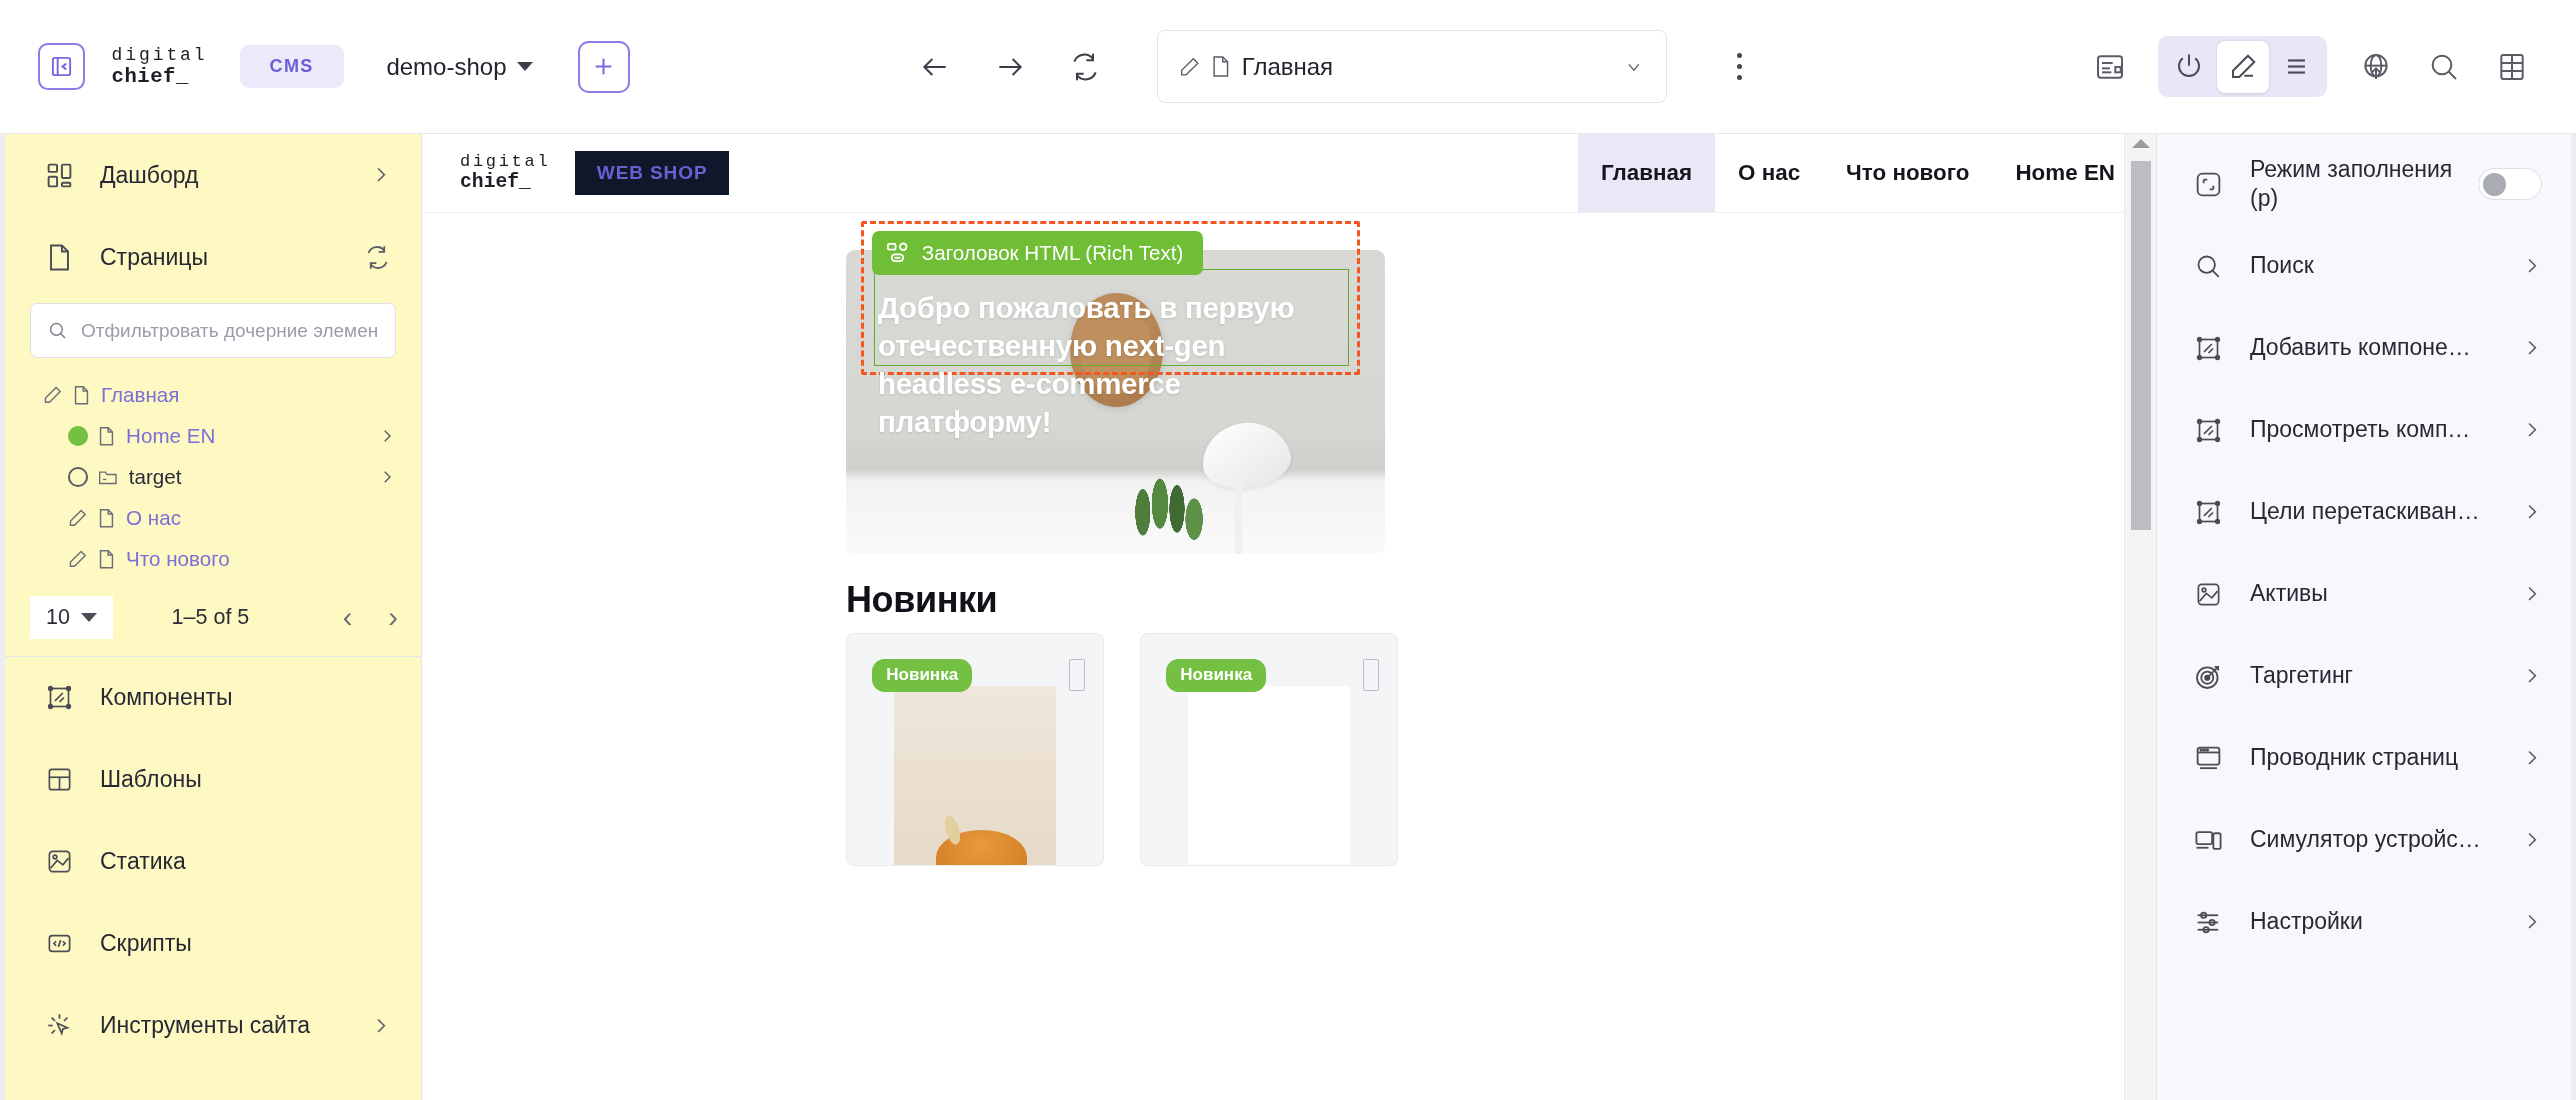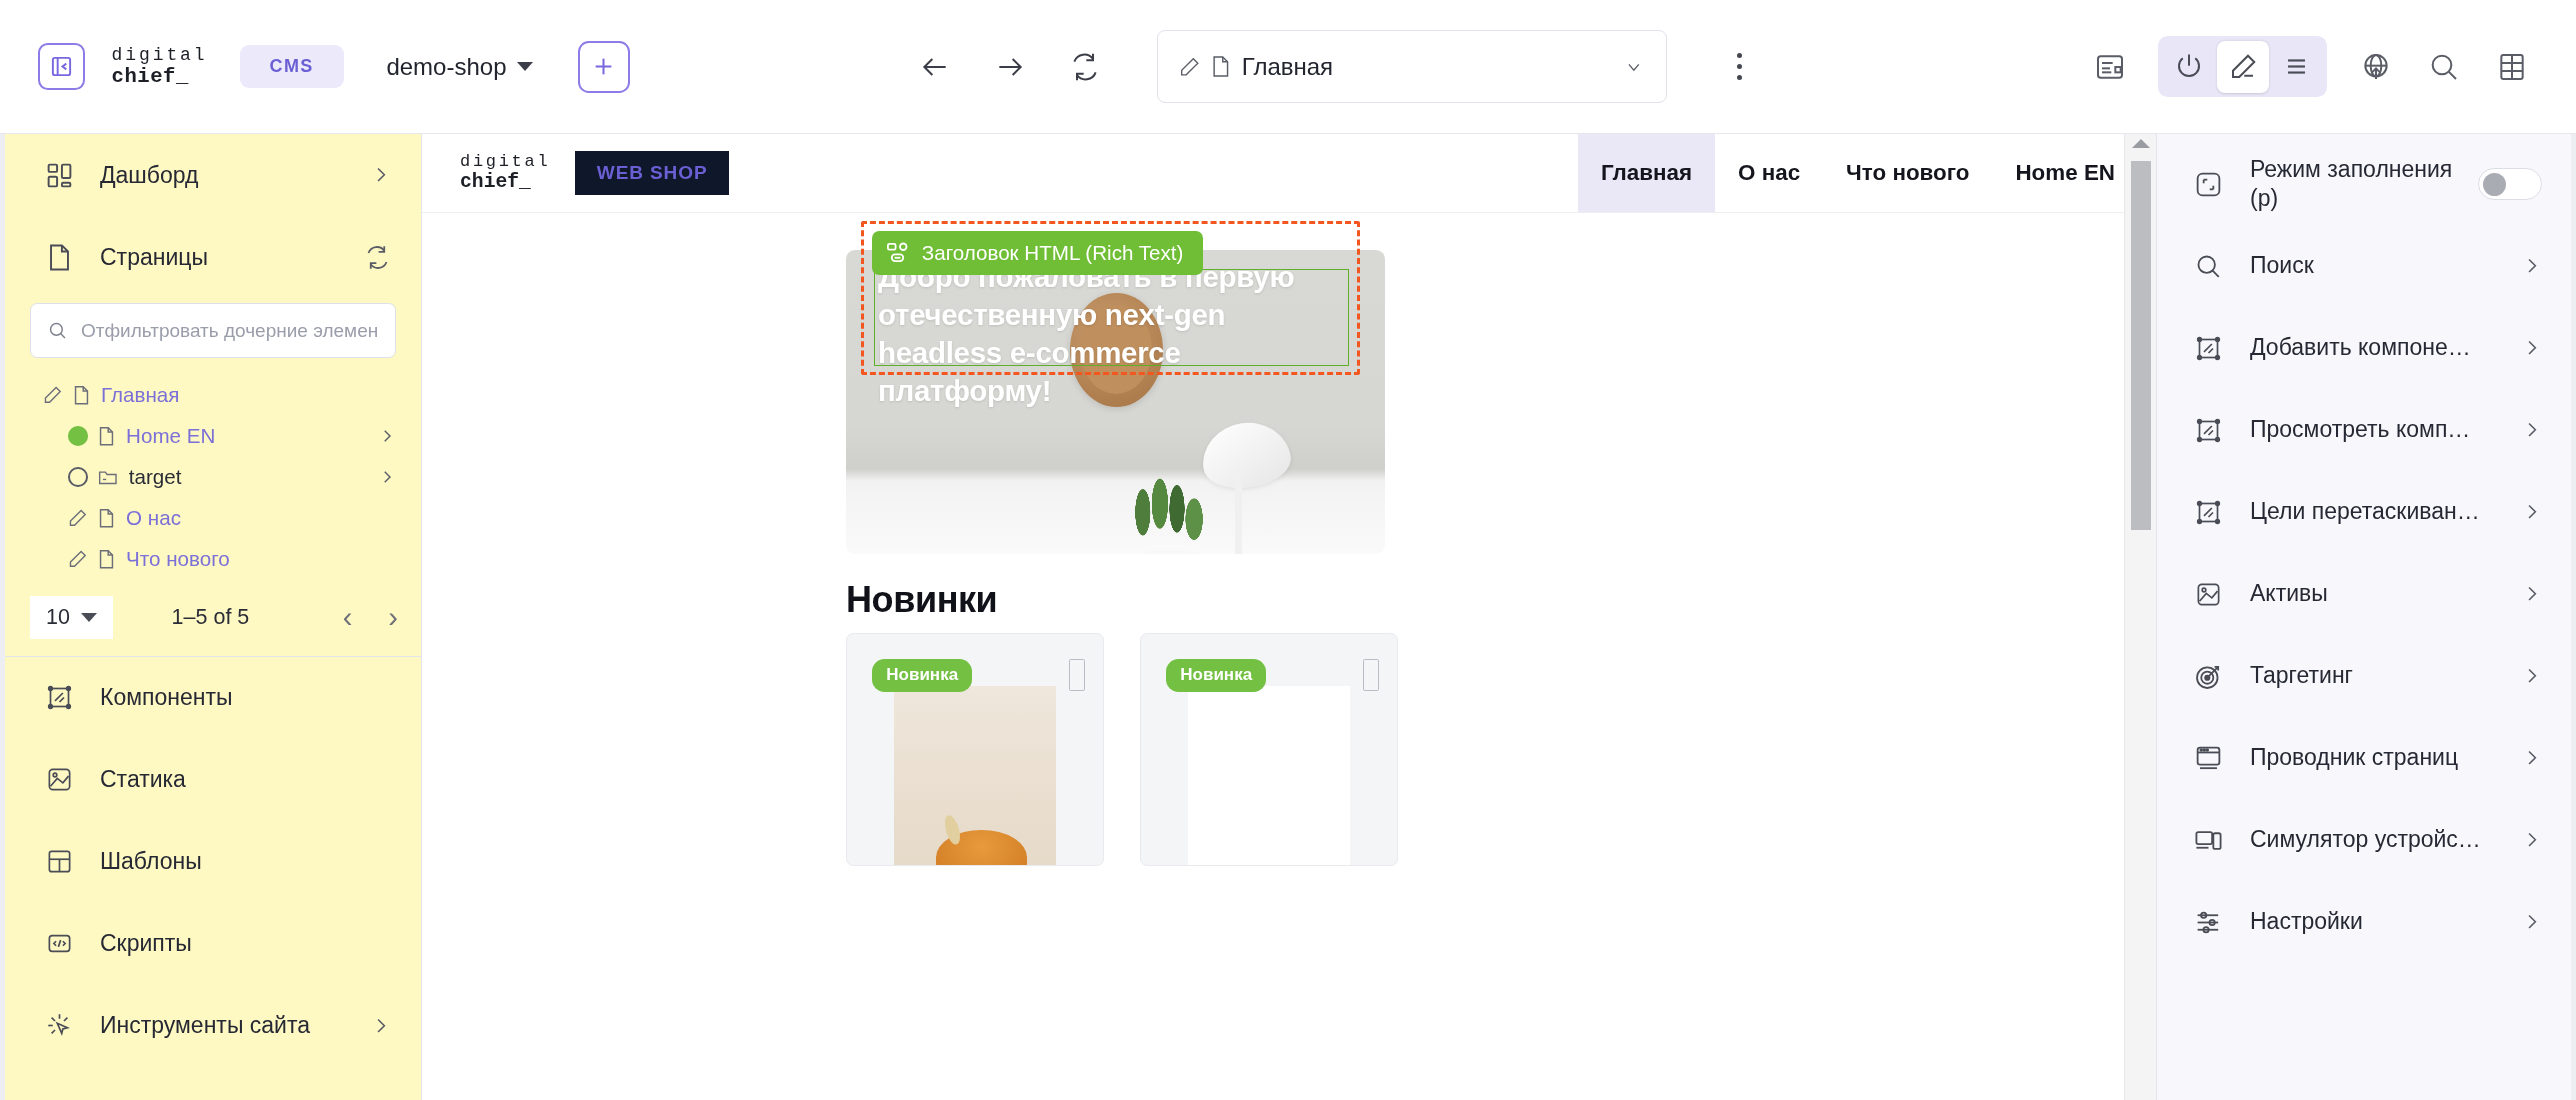--- a/index.html
+++ b/index.html
@@ -164,21 +164,21 @@
     position: absolute; left: 450px; top: 97px; z-index: 8;
     background: #6fbe35; color: #fff; border-radius: 7.2px;
     display: flex; align-items: center; gap: 12.5px; padding: 9.8px 19.7px 9.8px 14.3px;
     font-size: 20.6px; white-space: nowrap;
   }
   .sel-green-box {
     position: absolute; left: 452px; top: 135px; width: 475px; height: 97px;
     border: 1.8px solid #5fb028; z-index: 7; pointer-events: none;
   }
   .hero-text {
-    position: absolute; left: 456px; top: 124px; width: 465px; z-index: 7;
+    position: absolute; left: 456px; top: 155px; width: 465px; z-index: 7;
     color: #fff; font-weight: bold; font-size: 29.5px; line-height: 1.29;
     letter-spacing: -0.3px; text-shadow: 0 0.9px 2.7px rgba(0,0,0,.12);
   }
 
   .novinki-title {
     position: absolute; left: 424px; top: 445px; font-size: 36px; font-weight: bold;
     color: #111219; letter-spacing: -0.4px;
   }
   .cards { position: absolute; left: 424px; top: 499px; display: flex; gap: 36px; }
   .card {
@@ -517,37 +517,37 @@
             <line x1="8" y1="15" x2="15" y2="8"></line>
               <line x1="12" y1="16" x2="16" y2="12"></line>
           </svg>
         </span>
         <span class="sb-lbl">Компоненты</span>
       </div>
 
       <div class="sb-item">
         <span class="sb-ic">
           <svg width="27" height="27" viewBox="0 0 24 24" fill="none" stroke="#4a4c56" stroke-width="1.5">
+            <rect x="3" y="3" width="18" height="18" rx="2"></rect>
+              <line x1="3" y1="10" x2="21" y2="10"></line>
+            <line x1="12" y1="10" x2="12" y2="21"></line>
+          </svg>
+        </span>
+        <span class="sb-lbl">Шаблоны</span>
+      </div>
+
+      <div class="sb-item">
+        <span class="sb-ic">
+          <svg width="27" height="27" viewBox="0 0 24 24" fill="none" stroke="#4a4c56" stroke-width="1.5">
             <rect x="3" y="3" width="18" height="18" rx="3"></rect>
               <circle cx="8" cy="8" r="1.6"></circle>
             <polyline points="4,18 10,11 15,15 20,9"></polyline>
           </svg>
         </span>
         <span class="sb-lbl">Статика</span>
-      </div>
-
-      <div class="sb-item">
-        <span class="sb-ic">
-          <svg width="27" height="27" viewBox="0 0 24 24" fill="none" stroke="#4a4c56" stroke-width="1.5">
-            <rect x="3" y="3" width="18" height="18" rx="2"></rect>
-              <line x1="3" y1="10" x2="21" y2="10"></line>
-            <line x1="12" y1="10" x2="12" y2="21"></line>
-          </svg>
-        </span>
-        <span class="sb-lbl">Шаблоны</span>
       </div>
 
       <div class="sb-item">
         <span class="sb-ic">
           <svg width="27" height="27" viewBox="0 0 24 24" fill="none" stroke="#4a4c56" stroke-width="1.5">
             <rect x="3" y="5" width="18" height="14" rx="2.5"></rect>
             <polyline points="9,10 7,12 9,14"></polyline>
               <polyline points="15,10 17,12 15,14"></polyline>
               <line x1="13" y1="9" x2="11" y2="15"></line>
           </svg>

